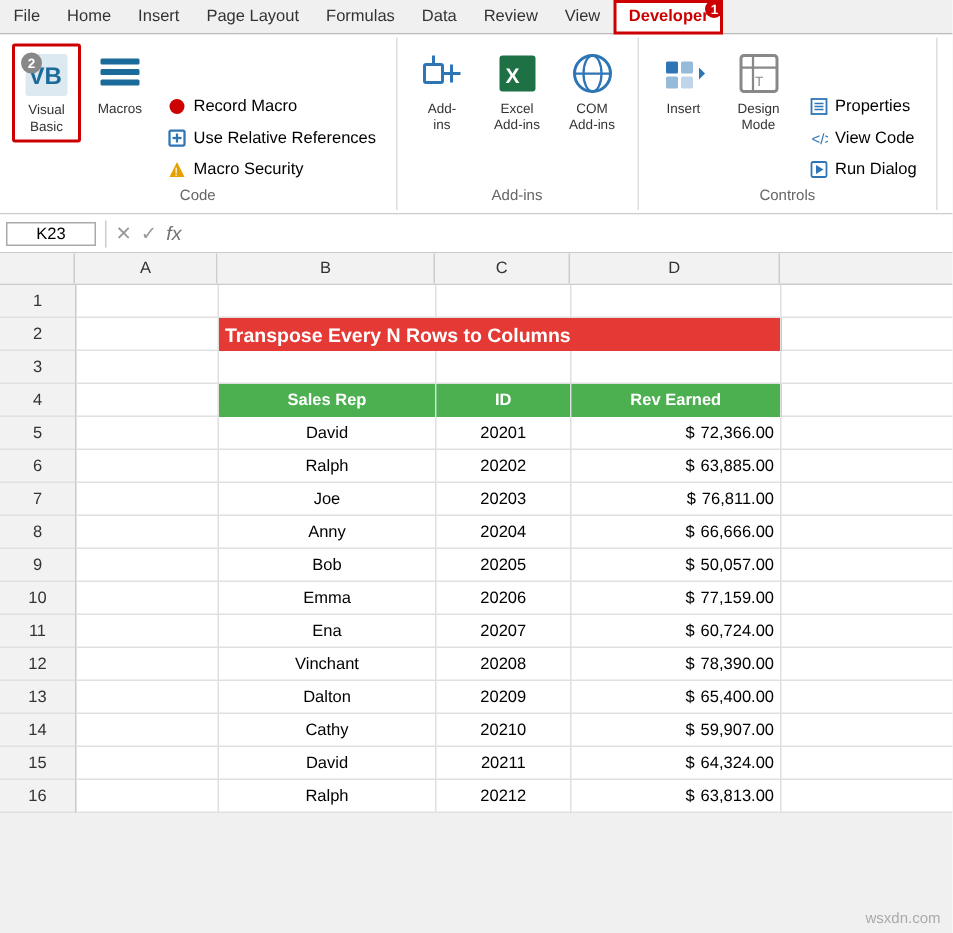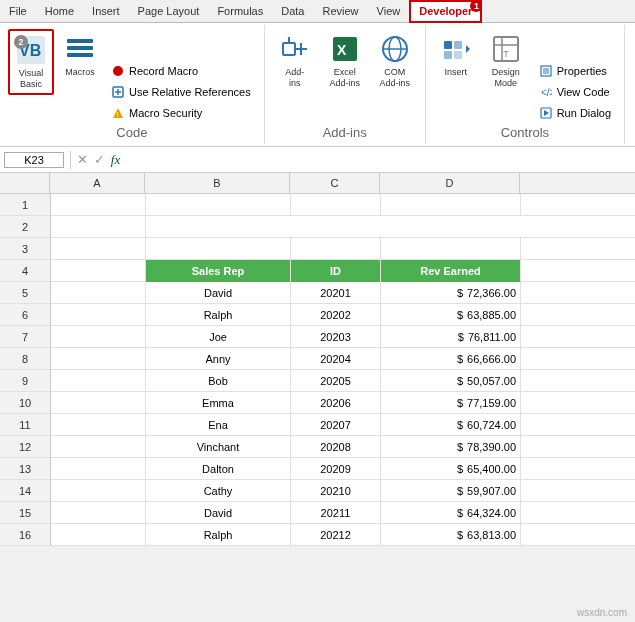--- a/index.html
+++ b/index.html
@@ -7,21 +7,21 @@
 
     
     .ribbon { background: #fff; border-bottom: 1px solid #ccc; }
     .ribbon-tabs { display: flex; background: #f0f0f0; border-bottom: 1px solid #bbb; }
     .ribbon-tab { padding: 4px 8px; font-size: 11px; cursor: pointer; color: #333; border: 1px solid transparent; }
     .ribbon-tab.active { background: #fff; border: 1px solid #bbb; border-bottom: 1px solid #fff; color: #c00; font-weight: bold; margin-bottom: -1px; z-index:1; }
     .ribbon-tab.developer { color: #c00; font-weight: bold; border: 2px solid #c00; background: #fff; padding: 3px 8px; }
 
     .ribbon-content { display: flex; align-items: stretch; padding: 2px 0; background: #fff; min-height: 90px; }
     .ribbon-group { display: flex; flex-direction: column; align-items: center; padding: 4px 8px; border-right: 1px solid #ddd; position: relative; }
-    .ribbon-group-label { font-size: 13px; color: #666; margin-top: auto; padding-top: 2px; text-align: center; }
+    .ribbon-group-label { font-size: 10px; color: #666; margin-top: auto; padding-top: 2px; text-align: center; }
     .ribbon-group-items { display: flex; align-items: flex-start; flex: 1; gap: 4px; }
 
     
     .ribbon-btn-large { display: flex; flex-direction: column; align-items: center; justify-content: center; cursor: pointer; padding: 3px 5px; border: 1px solid transparent; border-radius: 2px; min-width: 44px; }
     .ribbon-btn-large.outlined { border: 2px solid #c00; background: #fff; }
     .ribbon-btn-large .icon { width: 32px; height: 32px; display: flex; align-items: center; justify-content: center; }
     .ribbon-btn-large .label { font-size: 9px; text-align: center; line-height: 1.2; margin-top: 2px; color: #333; }
 
     .ribbon-btn-small { display: flex; align-items: center; gap: 4px; cursor: pointer; padding: 2px 4px; border: 1px solid transparent; border-radius: 2px; white-space: nowrap; }
     .ribbon-btn-small .icon-sm { width: 14px; height: 14px; display: flex; align-items: center; justify-content: center; flex-shrink: 0; }
@@ -254,21 +254,21 @@
 
   </div>
 </div>
 
 <div class="formula-bar">
   <input class="name-box" value="K23" style="">
   <div class="formula-divider"></div>
   <div class="formula-icons">
     <span style="cursor:pointer;color:#999;">✕</span>
     <span style="cursor:pointer;color:#999;">✓</span>
-    <span style="cursor:pointer;color:#0c4a6e;font-style:italic;font-family:Liberation Serif, serif;">fx</span>
+    <span style="cursor:pointer;color:#737373;font-style:italic;font-family:Liberation Sans, sans-serif;">fx</span>
   </div>
   <input class="formula-input" value="" style="">
 </div>
 
 <div class="spreadsheet">
 
   <div class="col-headers">
     <div class="row-col-header"></div>
     <div class="col-header col-a-width">A</div>
     <div class="col-header col-b-width">B</div>
@@ -300,20 +300,21 @@
 
       <div class="grid-row">
         <div class="cell cell-a"></div>
         <div class="cell cell-b"></div>
         <div class="cell cell-c"></div>
         <div class="cell cell-d"></div>
       </div>
 
       <div class="grid-row">
         <div class="cell cell-a"></div>
+        <div class="cell title-red" style="width:375px;font-size:13px;">Transpose Every N Rows to Columns</div>
       </div>
 
       <div class="grid-row">
         <div class="cell cell-a"></div>
         <div class="cell cell-b"></div>
         <div class="cell cell-c"></div>
         <div class="cell cell-d"></div>
       </div>
 
       <div class="grid-row">

